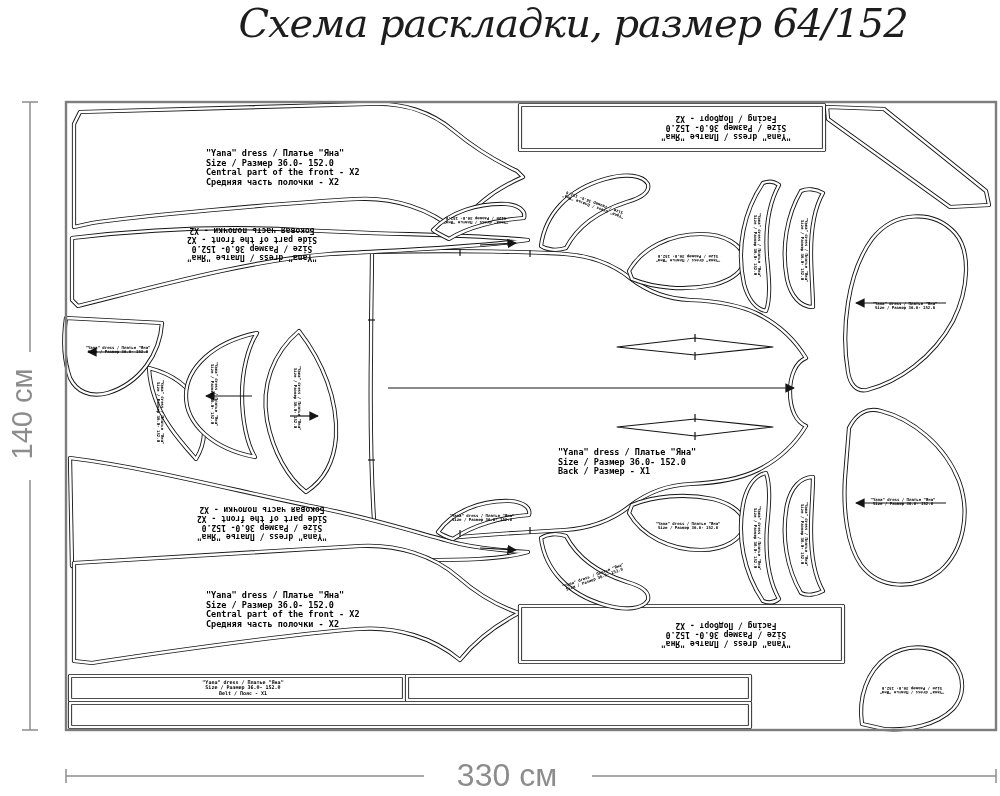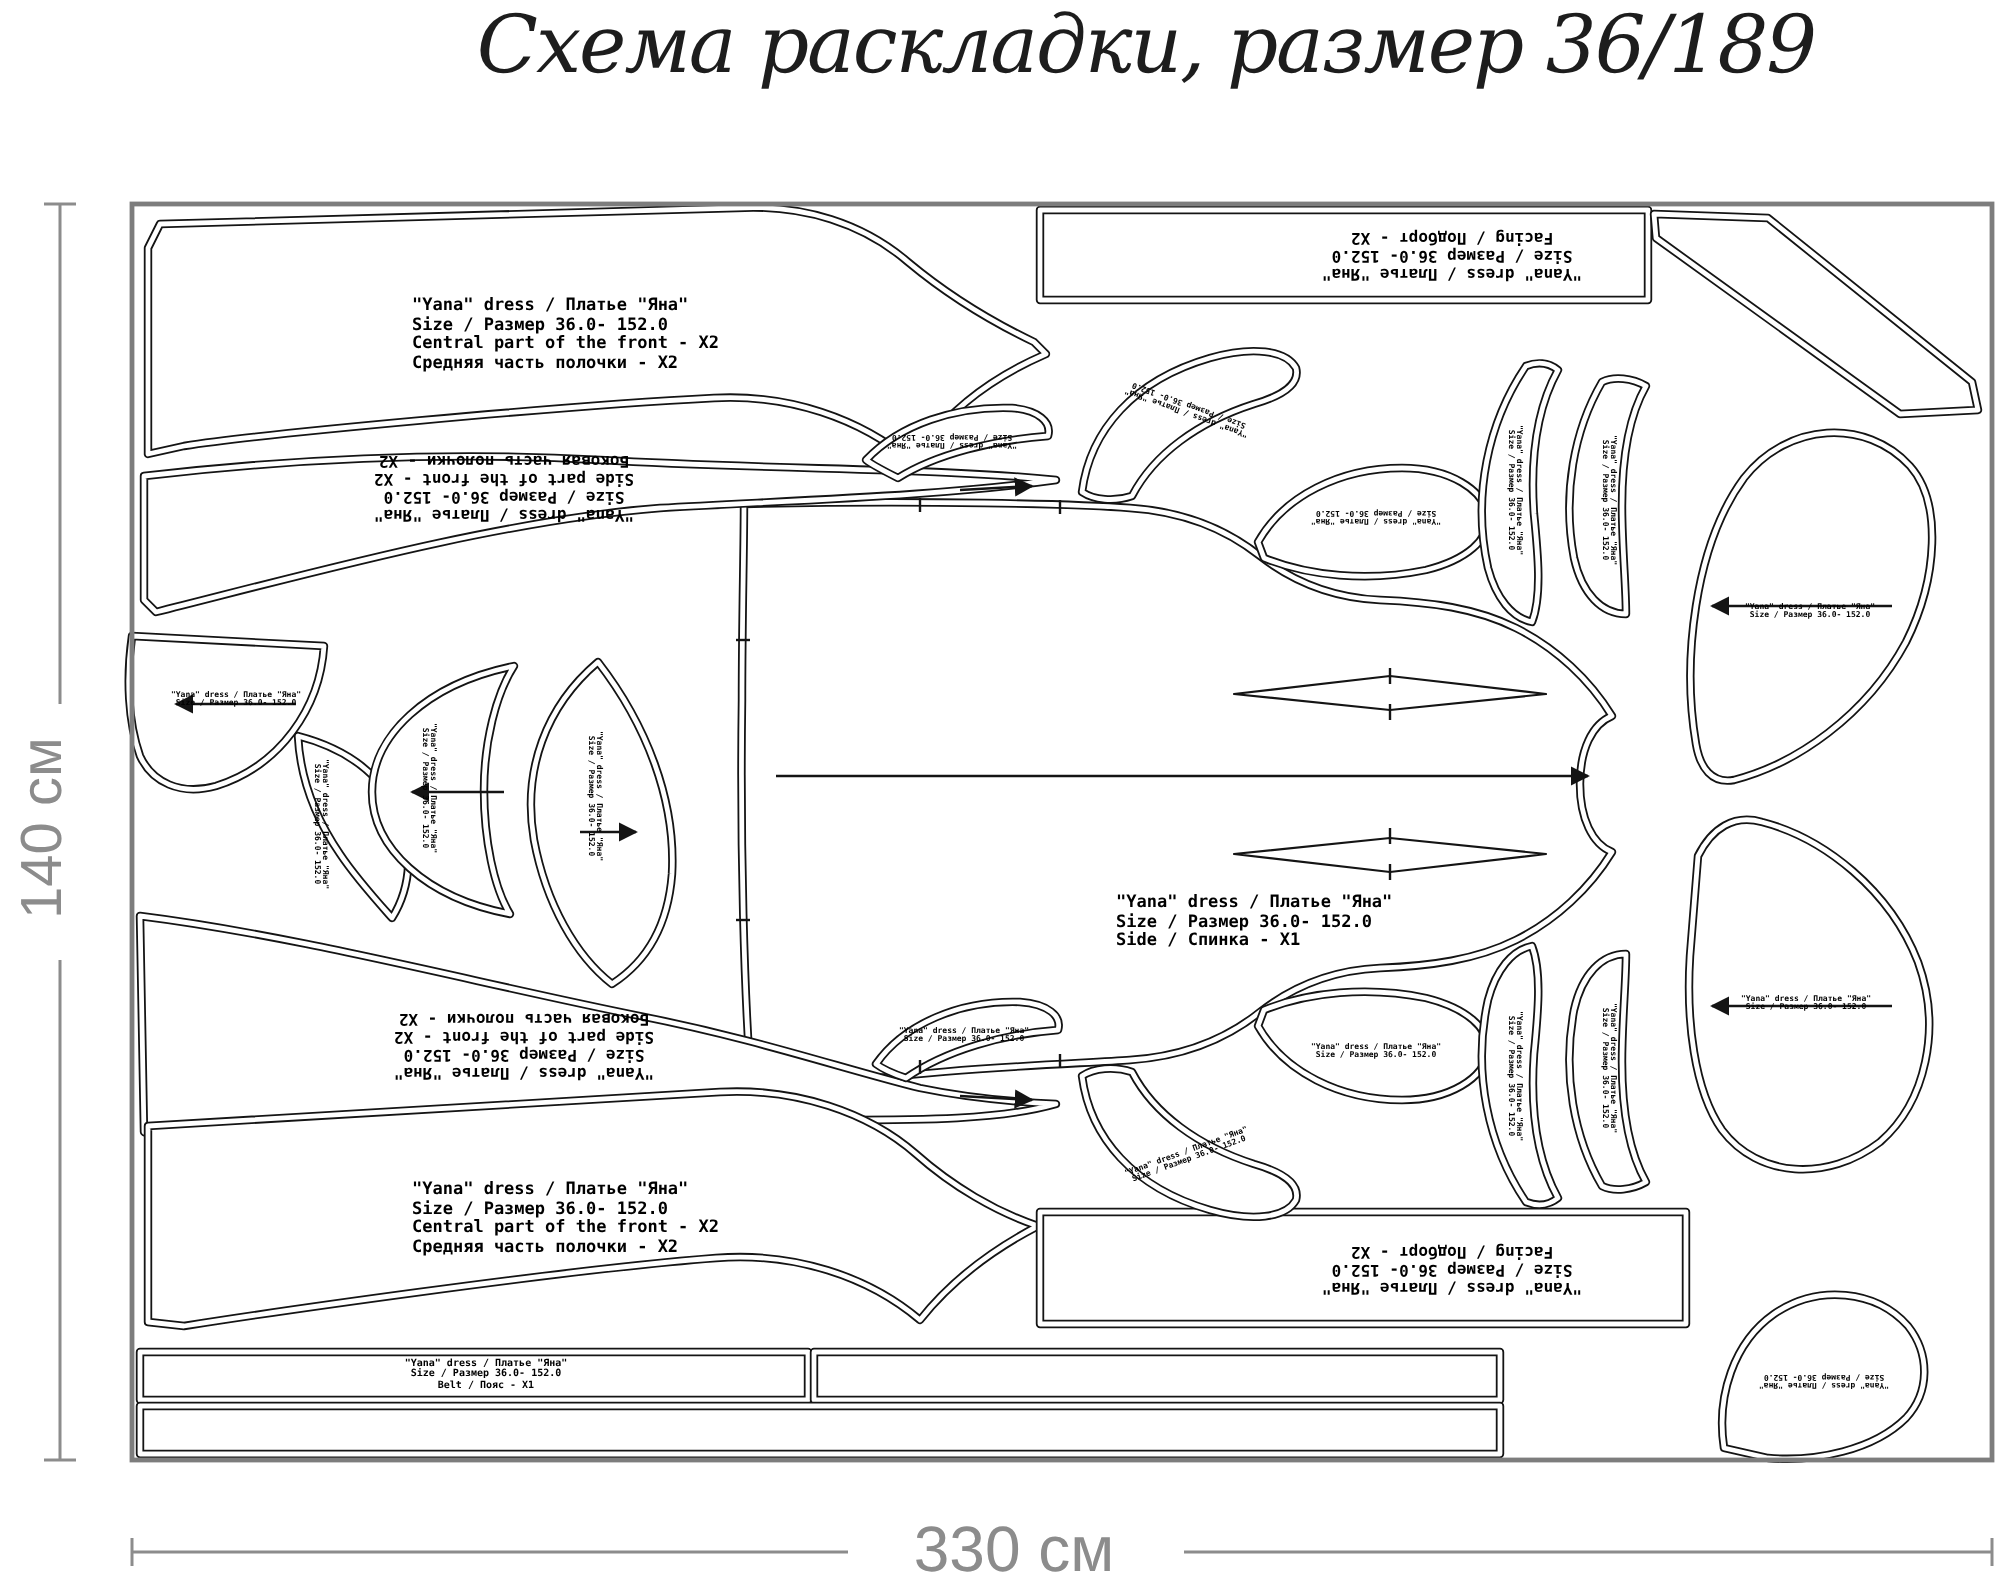--- a/index.html
+++ b/index.html
@@ -23,21 +23,21 @@
   .f4{font-size:4px;line-height:1.1;}
   .dimtxt{position:absolute;color:#8c8c8c;font-family:"Liberation Sans",sans-serif;z-index:4;}
   #dim-h{left:22px;top:414px;font-size:29px;transform:translate(-50%,-50%) rotate(-90deg);}
   #dim-w{left:507px;top:775px;font-size:32px;transform:translate(-50%,-50%);}
 </style>
 </head>
 <body>
 
 <div class="page">
 
-  <div class="title">Схема раскладки, размер 36/189</div>
+  <div class="title">Схема раскладки, размер 64/152</div>
 
   <svg width="1000" height="796" viewBox="0 0 1000 796">
     <defs>
       <marker id="arr" viewBox="0 0 10 10" refX="9" refY="5" markerWidth="8" markerHeight="8" orient="auto-start-reverse">
         <path d="M0,0 L10,5 L0,10 Z" fill="#141414"></path>
       </marker>
       <path id="p20" d="M372,252 C460,250 540,252 565,254 C595,256 615,266 630,278 C648,292 668,299 690,300 C715,301 738,304 758,314 C778,324 795,340 806,358 C796,362 790,375 790,392 C790,409 796,422 806,426 C795,444 778,460 758,470 C738,480 715,483 690,484 C668,485 648,492 630,506 C615,518 595,528 565,530 C540,532 460,534 395,545 C388,546 380,547 376,548 C372,500 370,420 371,350 C371,310 372,275 372,252 Z"></path>
       <path id="p1" d="M74,124 L80,112 L368,104 C402,102 432,112 454,131 C472,146 494,160 517,171 L523,177 C500,187 478,202 463,222 L456,231 C430,209 394,197 357,199 C280,203 130,217 92,223 L74,227 Z"></path>
       <path id="p2" d="M72,238 C150,229 230,226 300,230 C390,235 470,234 528,240 C470,248 400,250 330,254 C250,260 150,288 78,306 L72,300 Z"></path>
       <path id="p3" d="M66,318 L162,323 C160,354 140,383 108,393 C90,398 76,391 70,378 C64,361 63,339 66,318 Z"></path>
@@ -244,21 +244,21 @@
   <div class="lbl ctr f8" style="left:252px;top:243px;--rot:180deg">
     <div>"Yana" dress / Платье "Яна"</div>
     <div>Size / Размер  36.0- 152.0</div>
     <div>Side part of the front - X2</div>
     <div>Боковая часть полочки - X2</div>
   </div>
 
   <div class="lbl lft f85" style="left:558px;top:462px">
     <div>"Yana" dress / Платье "Яна"</div>
     <div>Size / Размер  36.0- 152.0</div>
-    <div>Side / Спинка - X1</div>
+    <div>Back / Размер - X1</div>
   </div>
 
   <div class="lbl ctr f8" style="left:262px;top:522px;--rot:180deg">
     <div>"Yana" dress / Платье "Яна"</div>
     <div>Size / Размер  36.0- 152.0</div>
     <div>Side part of the front - X2</div>
     <div>Боковая часть полочки - X2</div>
   </div>
 
   <div class="lbl lft f85" style="left:206px;top:610px">

